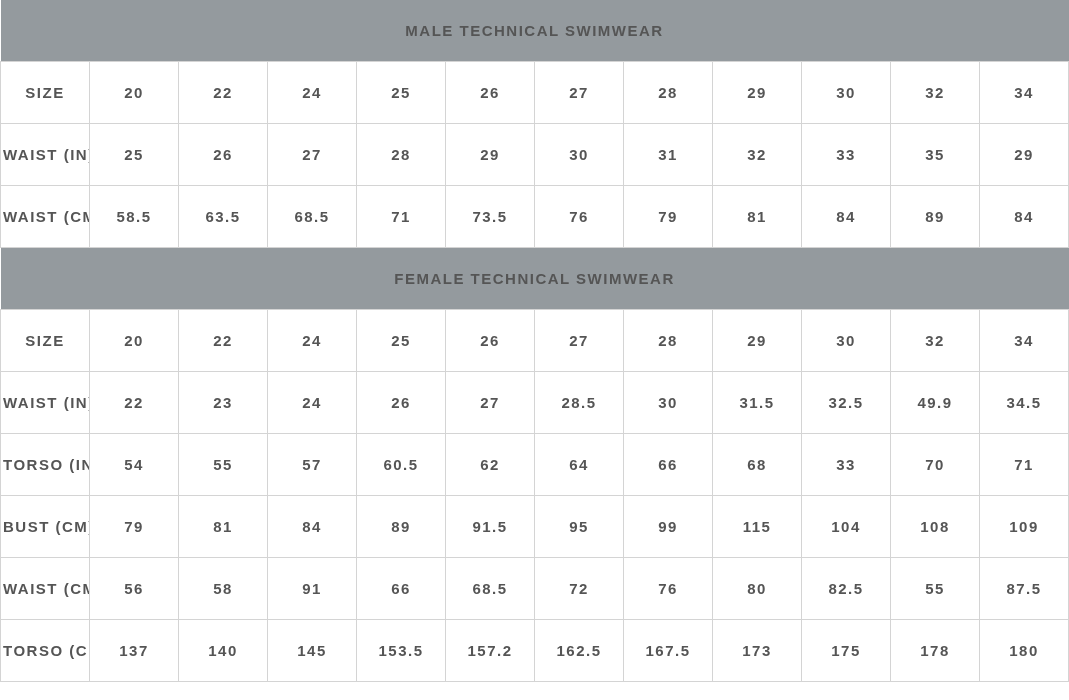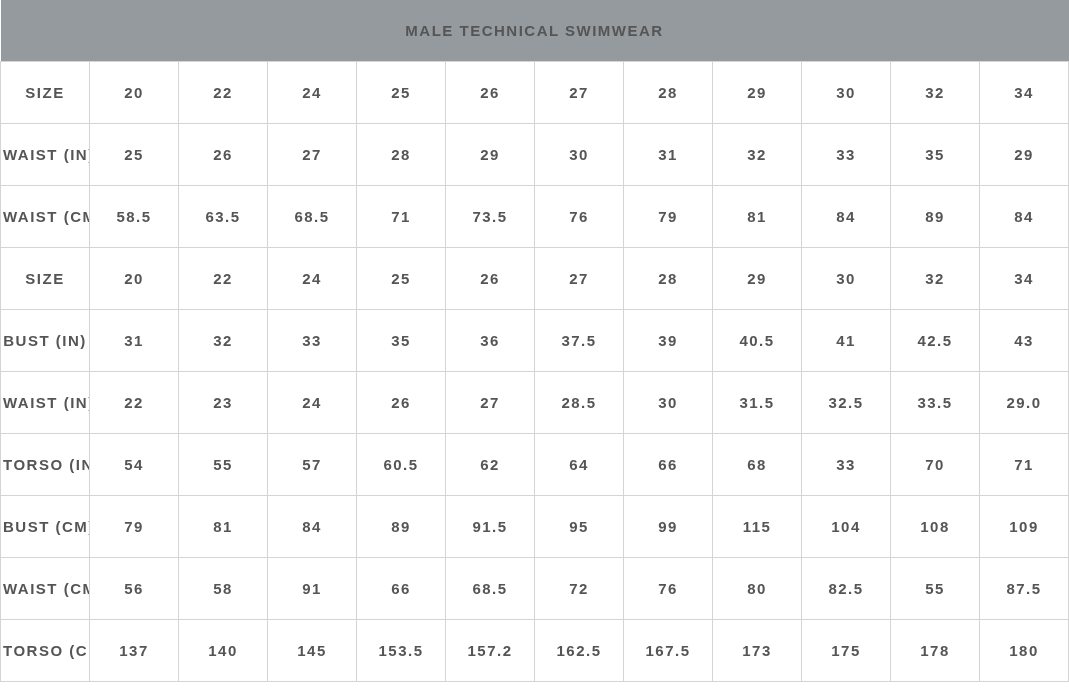--- a/index.html
+++ b/index.html
@@ -107,61 +107,50 @@
           <td>68.5</td>
           <td>71</td>
           <td>73.5</td>
           <td>76</td>
           <td>79</td>
           <td>81</td>
           <td>84</td>
           <td>89</td>
           <td class="last-col-border-right">84</td>
         </tr>
+        <tr class="section-row">
+          <td class="section-header" colspan="12">FEMALE TECHNICAL SWIMWEAR</td>
+        </tr>
         <tr>
           <td class="label-cell first-col-border-left">SIZE</td>
           <td>20</td>
           <td>22</td>
           <td>24</td>
           <td>25</td>
           <td>26</td>
           <td>27</td>
           <td>28</td>
           <td>29</td>
           <td>30</td>
           <td>32</td>
           <td class="last-col-border-right">34</td>
         </tr>
         <tr>
-          <td class="label-cell first-col-border-left">BUST (IN)</td>
-          <td>31</td>
-          <td>32</td>
-          <td>33</td>
-          <td>35</td>
-          <td>36</td>
-          <td>37.5</td>
-          <td>39</td>
-          <td>40.5</td>
-          <td>41</td>
-          <td>42.5</td>
-          <td class="last-col-border-right">43</td>
-        </tr>
-        <tr>
           <td class="label-cell first-col-border-left">WAIST (IN)</td>
           <td>22</td>
           <td>23</td>
           <td>24</td>
           <td>26</td>
           <td>27</td>
           <td>28.5</td>
           <td>30</td>
           <td>31.5</td>
           <td>32.5</td>
-          <td>33.5</td>
-          <td class="last-col-border-right">29.0</td>
+          <td>49.9</td>
+          <td class="last-col-border-right">34.5</td>
         </tr>
         <tr>
           <td class="label-cell first-col-border-left">TORSO (IN)</td>
           <td>54</td>
           <td>55</td>
           <td>57</td>
           <td>60.5</td>
           <td>62</td>
           <td>64</td>
           <td>66</td>

